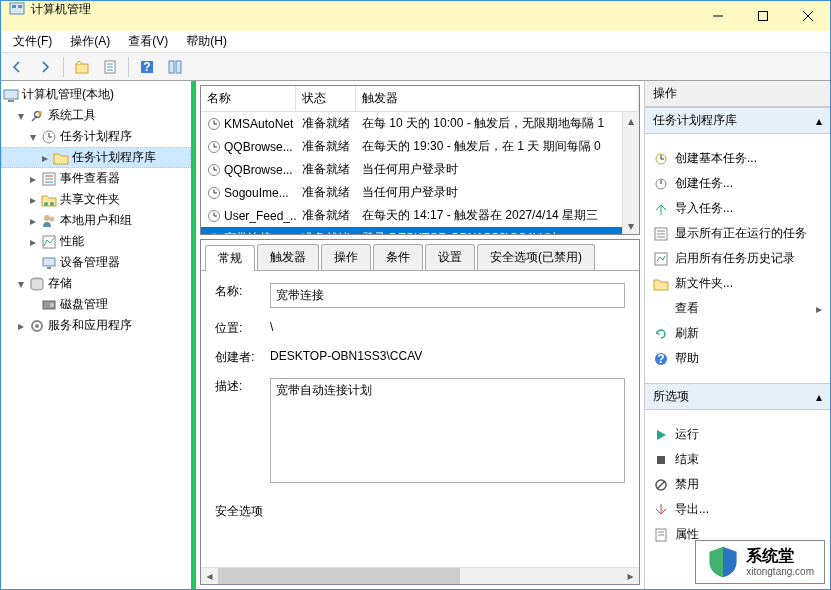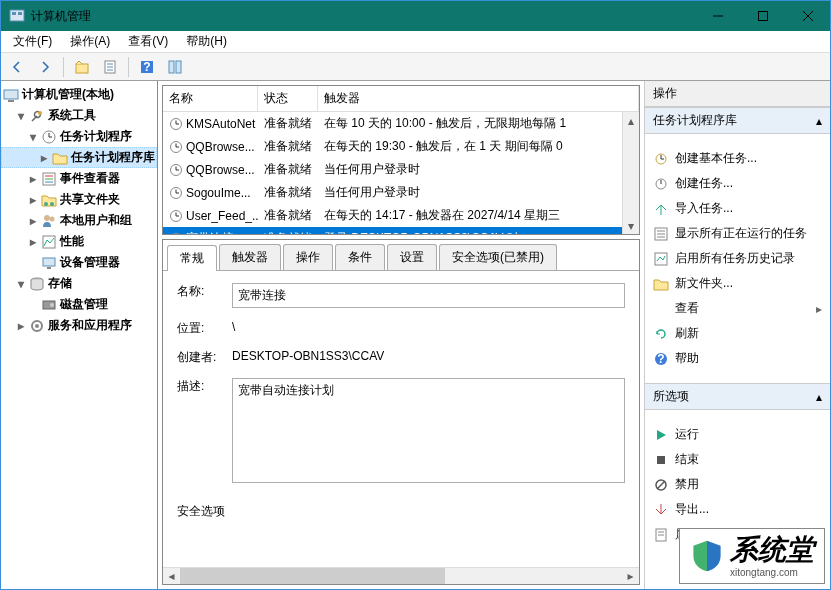--- a/index.html
+++ b/index.html
@@ -1,28 +1,28 @@
 <!DOCTYPE html>
 <html><head>
 <meta charset="utf-8">
 <style>
 * { box-sizing: border-box; margin: 0; padding: 0; font-family: "Microsoft YaHei", "Segoe UI", sans-serif; font-size: 12px; }
 body { background: #fff; width: 831px; height: 590px; overflow: hidden; border: 1px solid #3a8fd8; }
-.titlebar { height: 30px; background: #0f766e; display: flex; align-items: center; padding: 0 0 0 8px; }
+.titlebar { height: 30px; background: #fef9c3; display: flex; align-items: flex-start; padding: 0 0 0 8px; }
 .titlebar .icon { width: 16px; height: 16px; margin-right: 6px; }
 .titlebar .title { flex: 1; color: #000; }
 .winbtns { display: flex; }
 .winbtn { width: 45px; height: 30px; display: flex; align-items: center; justify-content: center; color: #000; }
 .menubar { height: 22px; display: flex; align-items: center; padding: 0 4px; gap: 2px; border-bottom: 1px solid #ddd; }
 .menuitem { padding: 2px 8px; }
 .toolbar { height: 28px; display: flex; align-items: center; padding: 0 4px; gap: 4px; border-bottom: 1px solid #a0a0a0; background: #f5f5f5; }
 .toolbtn { width: 24px; height: 22px; display: flex; align-items: center; justify-content: center; border: 1px solid transparent; }
 .toolsep { width: 1px; height: 20px; background: #ccc; margin: 0 2px; }
 .content { display: flex; height: calc(590px - 30px - 22px - 28px - 2px); }
-.tree-panel { width: 157px; border-right: 1px solid #22c55e; overflow: auto; padding-top: 3px; font-weight: bold; }
+.tree-panel { width: 195px; border-right: 5px solid #22c55e; overflow: auto; padding-top: 3px; }
 .tree-node { display: flex; align-items: center; padding: 2px 2px; cursor: default; white-space: nowrap; }
 .tree-node.selected { background: #cde8ff; border: 1px dotted #99d1ff; padding: 1px 1px; }
 .tree-toggle { width: 12px; height: 12px; display: inline-flex; align-items: center; justify-content: center; color: #666; margin-right: 2px; }
 .tree-icon { width: 16px; height: 16px; display: inline-flex; align-items: center; justify-content: center; margin-right: 3px; }
 .indent { display: inline-block; }
 .center-panel { flex: 1; display: flex; flex-direction: column; border-right: 1px solid #ccc; min-width: 0; }
 .list-panel { height: 150px; border: 1px solid #888; margin: 4px; display: flex; flex-direction: column; overflow: hidden; }
 .list-header { display: flex; background: #fff; border-bottom: 1px solid #ddd; }
 .list-header-cell { padding: 4px 6px; border-right: 1px solid #e0e0e0; white-space: nowrap; overflow: hidden; }
 .list-body { flex: 1; overflow: auto; position: relative; }
@@ -52,21 +52,21 @@
 .action-icon { width: 16px; height: 16px; display: inline-flex; align-items: center; justify-content: center; flex-shrink: 0; }
 .scrollbar-stub { width: 17px; background: #f0f0f0; border-left: 1px solid #ddd; display: flex; flex-direction: column; justify-content: space-between; }
 .sb-arrow { height: 17px; display: flex; align-items: center; justify-content: center; color: #606060; }
 .hsb { height: 17px; background: #f0f0f0; border-top: 1px solid #ddd; display: flex; }
 .hsb-arrow { width: 17px; display: flex; align-items: center; justify-content: center; color: #606060; }
 .hsb-track { flex: 1; position: relative; }
 .hsb-thumb { position: absolute; height: 100%; background: #cdcdcd; }
 .watermark { position: absolute; right: 6px; bottom: 6px; display: flex; align-items: center; gap: 6px; background: #fff; border: 1px solid #888; padding: 4px 10px; }
 .watermark .shield { width: 34px; height: 34px; }
 .watermark .wm-text { display: flex; flex-direction: column; line-height: 1.2; }
-.watermark .wm-main { font-size: 28px; font-weight: bold; font-style: italic; }
+.watermark .wm-main { font-size: 16px; font-weight: bold; }
 .watermark .wm-sub { font-size: 10px; color: #555; }
 svg { display: block; }
 </style>
 </head>
 <body>
 
 <div class="titlebar">
   <span class="icon">
     <svg width="16" height="16">
         <rect x="1" y="2" width="14" height="11" fill="#d8e6f2" stroke="#5a8fb8"></rect>

